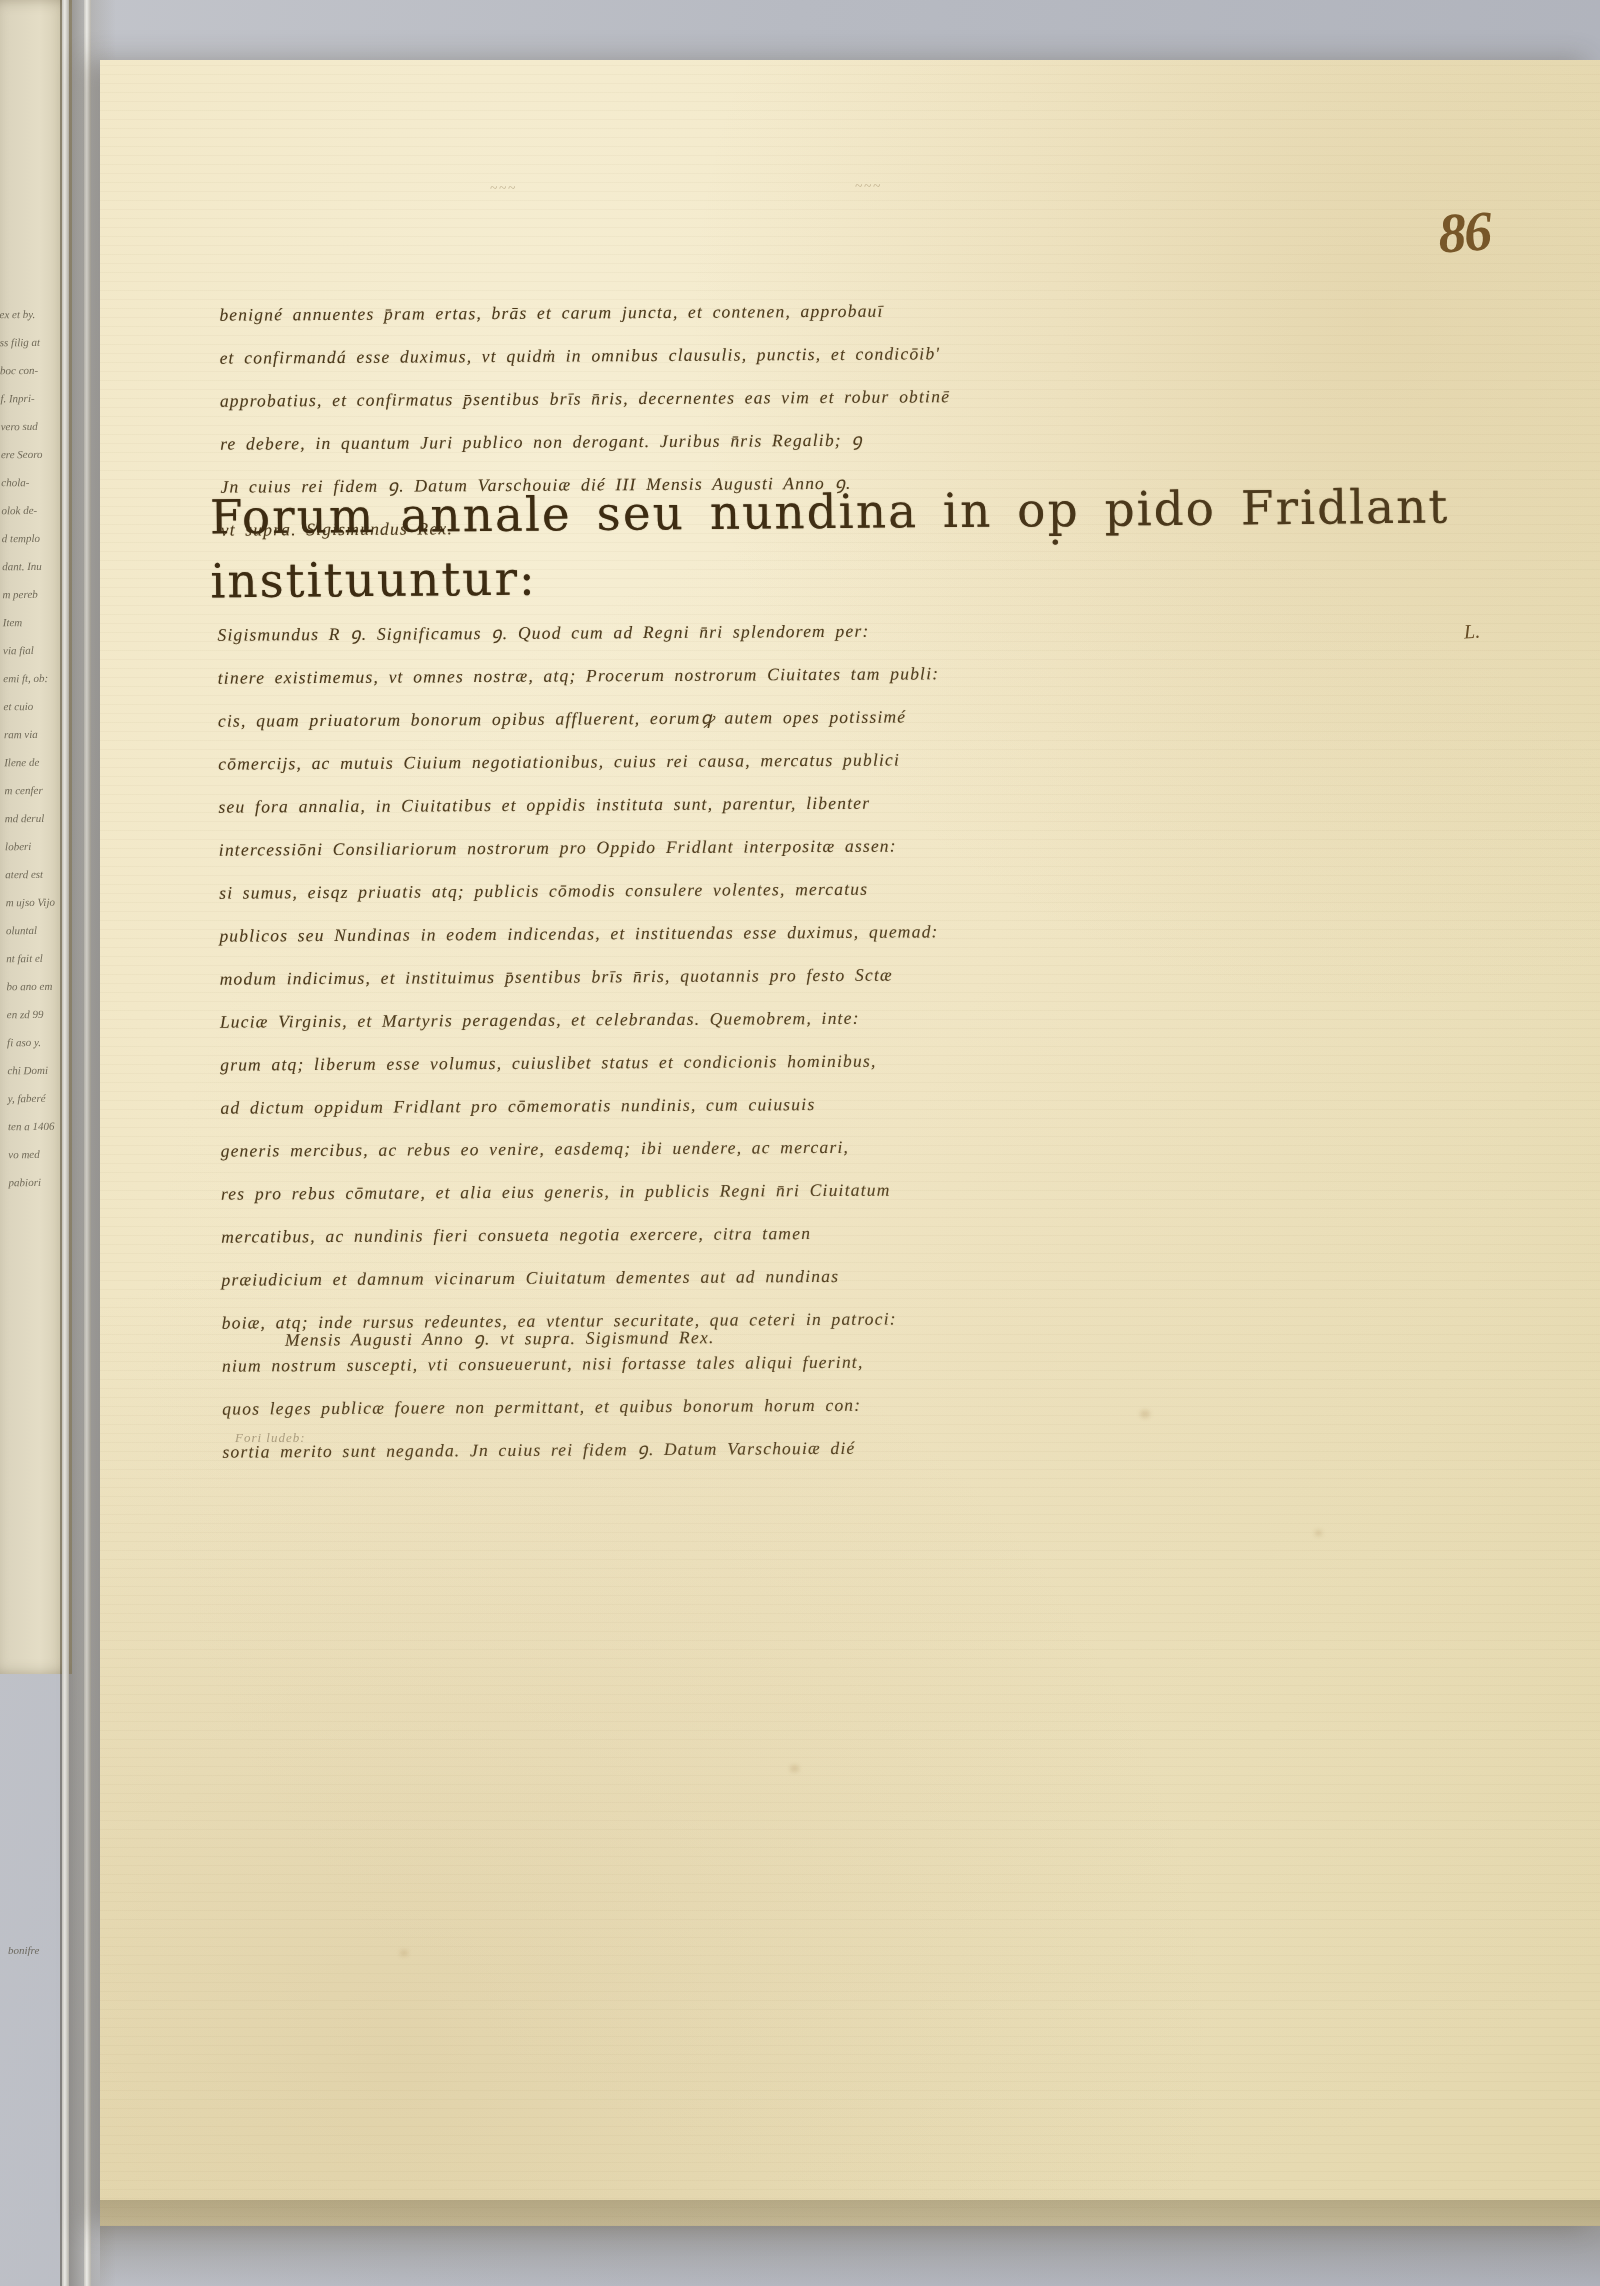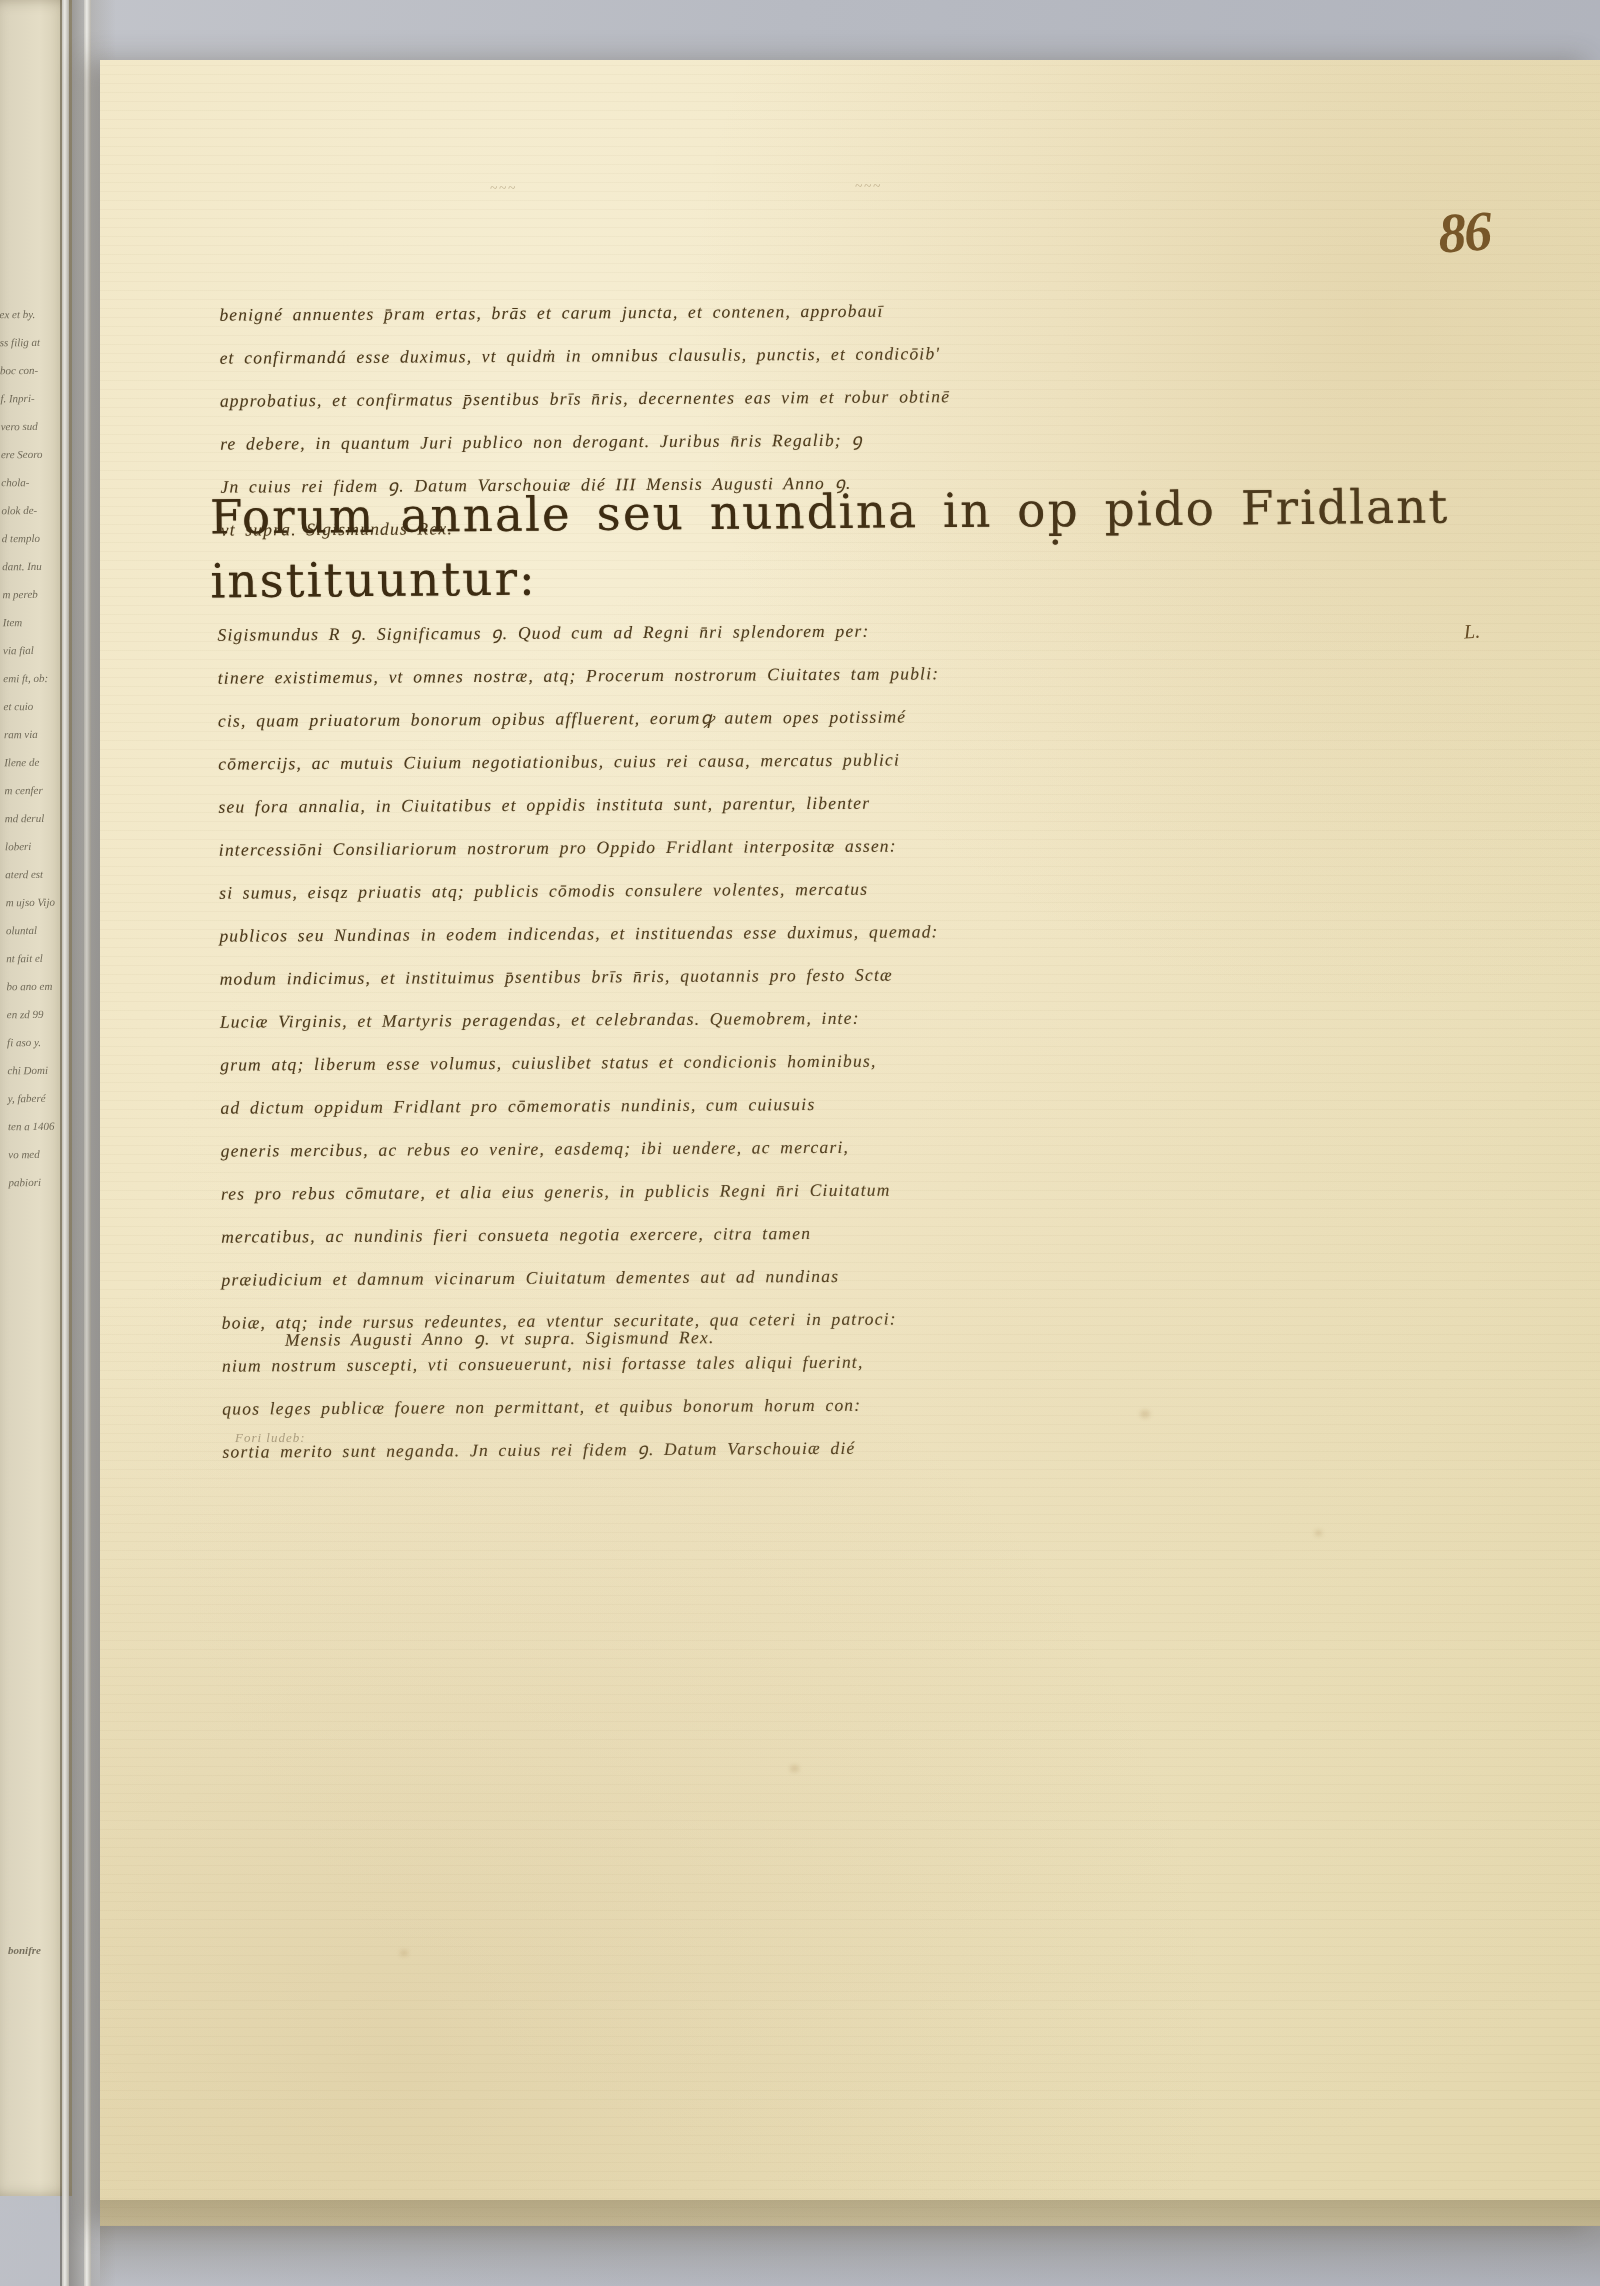--- a/index.html
+++ b/index.html
@@ -21,21 +21,21 @@
     height: 2286px;
     background: linear-gradient(100deg, #c3c5cb 0%, #b7bac2 40%, #aeb1ba 100%);
   }
 
   
   .left-page {
     position: absolute;
     left: 0px;
     top: 0px;
     width: 72px;
-    height: 2196px;
+    height: 1674px;
     background: linear-gradient(90deg, #d9d2bc 0%, #e4ddc6 55%, #cfc7ad 100%);
     box-shadow: inset -6px 0 14px rgba(80,70,45,0.35);
   }
   .left-page-text {
     position: absolute;
     left: 4px;
     top: 300px;
     width: 62px;
     font-size: 11px;
     line-height: 28px;
@@ -49,21 +49,20 @@
   .left-page-text2 {
     position: absolute;
     left: 8px;
     top: 1940px;
     width: 56px;
     font-size: 11px;
     line-height: 20px;
     color: #4a4434;
     font-style: italic;
     opacity: 0.7;
-    font-weight: bold;
   }
 
   
   .gutter {
     position: absolute;
     left: 60px;
     top: 0;
     width: 56px;
     height: 2286px;
     background: linear-gradient(90deg, rgba(60,52,35,0.45) 0%, rgba(120,110,85,0.25) 40%, rgba(255,255,255,0.0) 100%);

